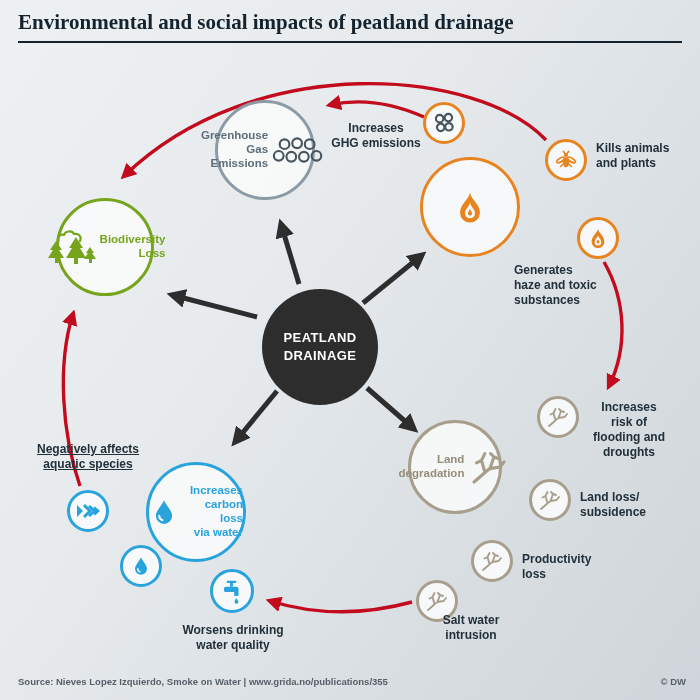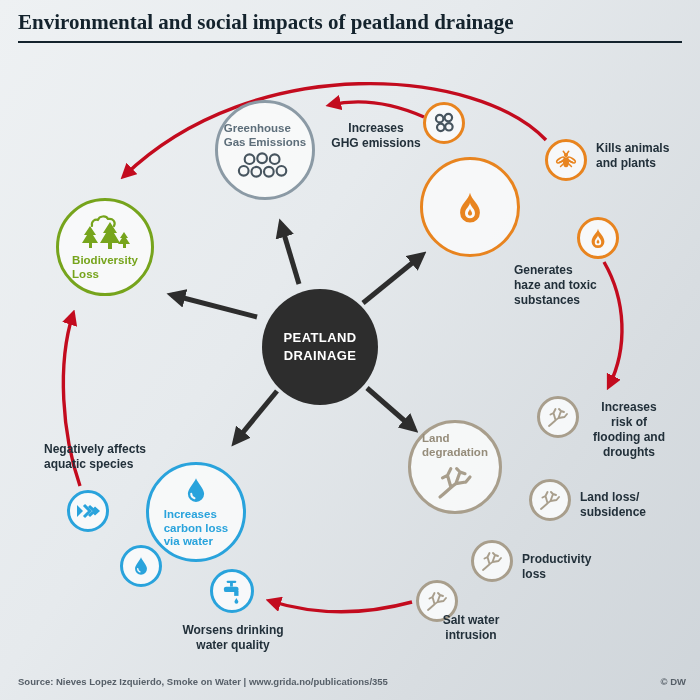--- a/index.html
+++ b/index.html
@@ -17,22 +17,22 @@
   .rule{position:absolute;left:18px;top:41px;width:664px;height:2px;background:#14232d;}
   
   .center{
     position:absolute;left:262px;top:289px;width:116px;height:116px;border-radius:50%;
     background:#2d2d2d;display:flex;align-items:center;justify-content:center;text-align:center;
     color:#fff;font-size:13px;font-weight:700;letter-spacing:.4px;line-height:1.35;
   }
   
   .node{
     position:absolute;border-radius:50%;border:3px solid;background:rgba(249,250,251,.88);
-    display:flex;flex-direction:column;align-items:center;justify-content:center;
-    text-align:left;box-sizing:border-box;line-height:1.2;gap:3px;
+    display:flex;flex-direction:row;align-items:center;justify-content:center;
+    text-align:right;box-sizing:border-box;line-height:1.2;gap:3px;
   }
   .node .nlbl{font-size:11.5px;font-weight:700;}
   .n-ghg{left:215px;top:100px;width:100px;height:100px;border-color:#8b9aa5;}
   .n-ghg .nlbl{color:#5d6e7a;}
   .n-fire{left:420px;top:157px;width:100px;height:100px;border-color:#e8841f;}
   .n-fire .nlbl{color:#e8841f;}
   .n-bio{left:56px;top:198px;width:98px;height:98px;border-color:#76a41c;}
   .n-bio .nlbl{color:#76a41c;}
   .n-land{left:408px;top:420px;width:94px;height:94px;border-color:#a89e8c;}
   .n-land .nlbl{color:#958c7a;}
@@ -61,21 +61,21 @@
   .lbl{position:absolute;font-size:12px;font-weight:700;color:#22303a;line-height:1.25;}
   .l-ghg{left:330px;top:121px;width:92px;text-align:center;}
   .l-kills{left:596px;top:141px;width:90px;text-align:left;}
   .l-haze{left:514px;top:263px;width:98px;text-align:left;}
   .l-flood{left:586px;top:400px;width:86px;text-align:center;}
   .l-landloss{left:580px;top:490px;width:92px;text-align:left;}
   .l-prod{left:522px;top:552px;width:92px;text-align:left;}
   .l-salt{left:422px;top:613px;width:98px;text-align:center;}
   .l-drink{left:172px;top:623px;width:122px;text-align:center;}
   .l-cont{left:18px;top:572px;width:108px;text-align:center;}
-  .l-aqua{left:44px;top:442px;width:132px;}
+  .l-aqua{left:22px;top:442px;width:132px;text-align:center;text-decoration:underline;}
   
   .arrows{position:absolute;left:0;top:0;pointer-events:none;}
   
   .src{position:absolute;left:18px;bottom:13px;font-size:9.5px;font-weight:700;color:#565f68;}
   .credit{position:absolute;right:14px;bottom:13px;font-size:9.5px;font-weight:700;color:#565f68;margin-top:25px;}
   .icn{display:block;}
 </style>
 </head>
 <body>
 

